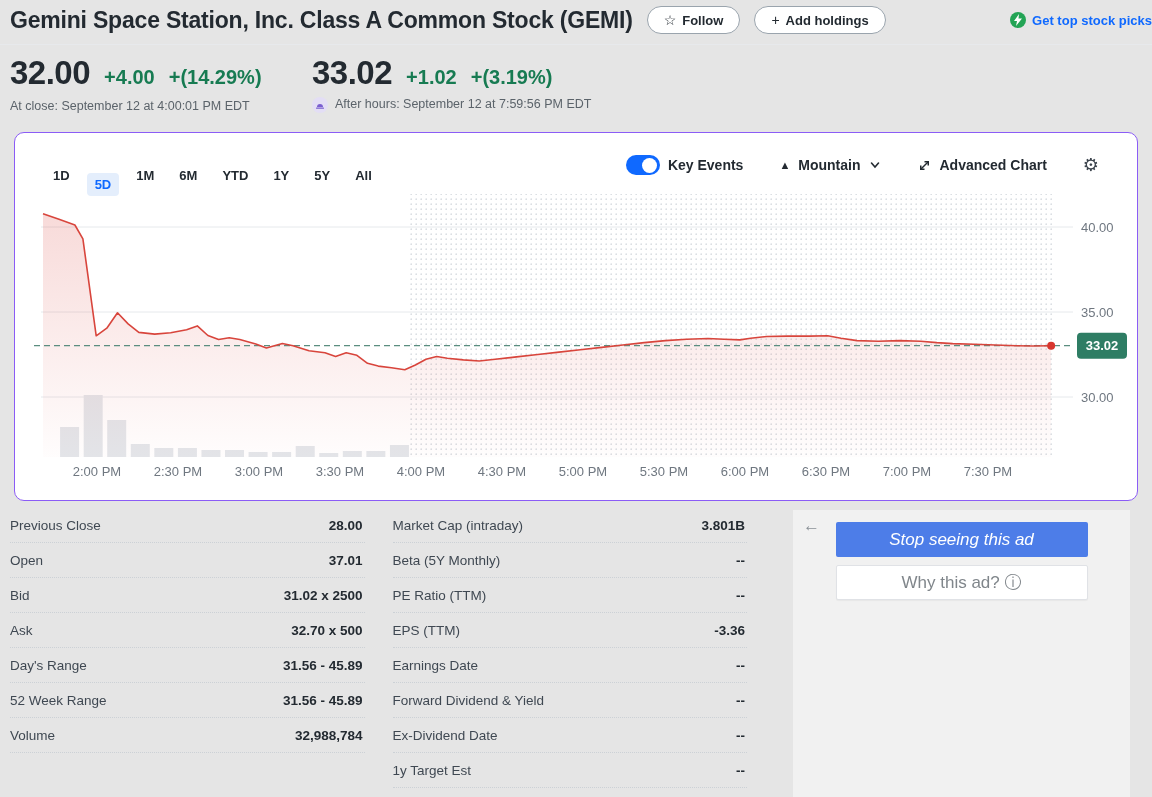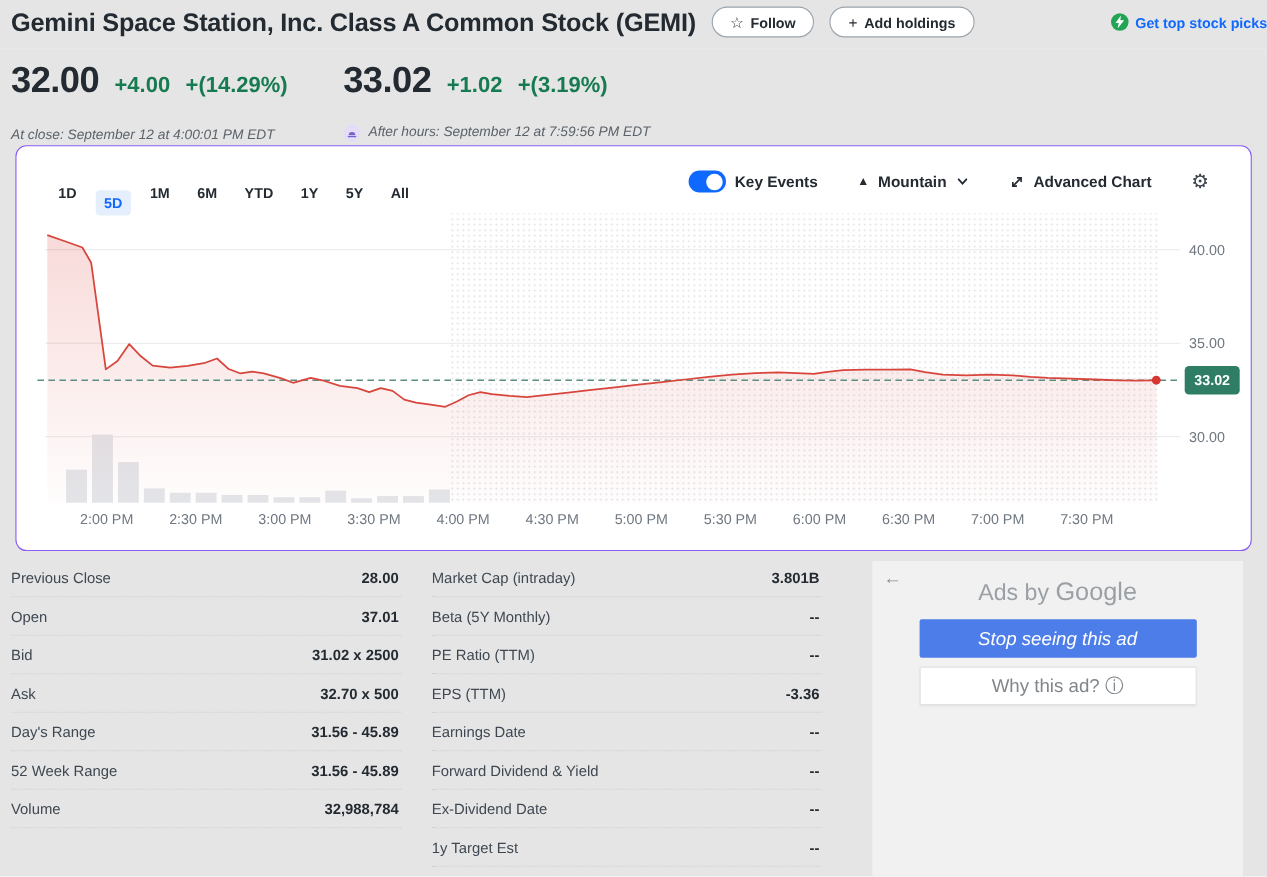--- a/index.html
+++ b/index.html
@@ -20,21 +20,21 @@
                align-items:center;justify-content:center;flex:0 0 16px;}
   .top-divider{position:absolute;left:0;top:44px;width:1152px;height:1px;background:#e7e9ec;}
 
   
   .price-row{position:absolute;left:10px;top:54px;height:42px;width:1100px;}
   .qgroup{position:absolute;display:flex;align-items:baseline;gap:14px;white-space:nowrap;}
   .qgroup.reg{left:0;top:0;}
   .qgroup.post{left:302px;top:0;}
   .big-price{font-size:33px;font-weight:700;color:#232a31;letter-spacing:-0.5px;}
   .chg{font-size:20px;font-weight:700;color:#177b52;}
-  .subrow{position:absolute;left:10px;top:113px;height:18px;width:1100px;font-size:12.5px;color:#5b636a;font-style:italic;}
+  .subrow{position:absolute;left:10px;top:97px;height:18px;width:1100px;font-size:12.5px;color:#5b636a;}
   .at-close{position:absolute;left:0;top:2px;}
   .after-group{position:absolute;left:302px;top:0;display:flex;gap:7px;}
   .moon-circle{width:16px;height:16px;border-radius:50%;background:#e3def5;display:inline-flex;
                align-items:center;justify-content:center;flex:0 0 16px;}
 
   
   .chart-card{position:absolute;left:14px;top:132px;width:1124px;height:369px;background:#fff;
               border:1px solid #8b5cf6;border-radius:10px;}
   .toolbar{position:relative;height:50px;}
   .ranges{position:absolute;left:30px;top:22px;display:flex;gap:9px;align-items:center;}
@@ -273,21 +273,20 @@
         </div>
         <div class="stat-row">
           <span class="stat-label">1y Target Est</span>
           <span class="stat-value">--</span>
         </div>
       </div>
   </div>
 
   <div class="ad-panel">
     <span class="ad-back">←</span>
-    <div class="ad-title"><span>Ads by </span><span class="g">Google</span></div>
     <button class="ad-btn-blue">Stop seeing this ad</button>
     <button class="ad-btn-white">
       <span>Why this ad?</span>
       <span>ⓘ</span>
     </button>
   </div>
 
 </div>
 
 </body></html>

